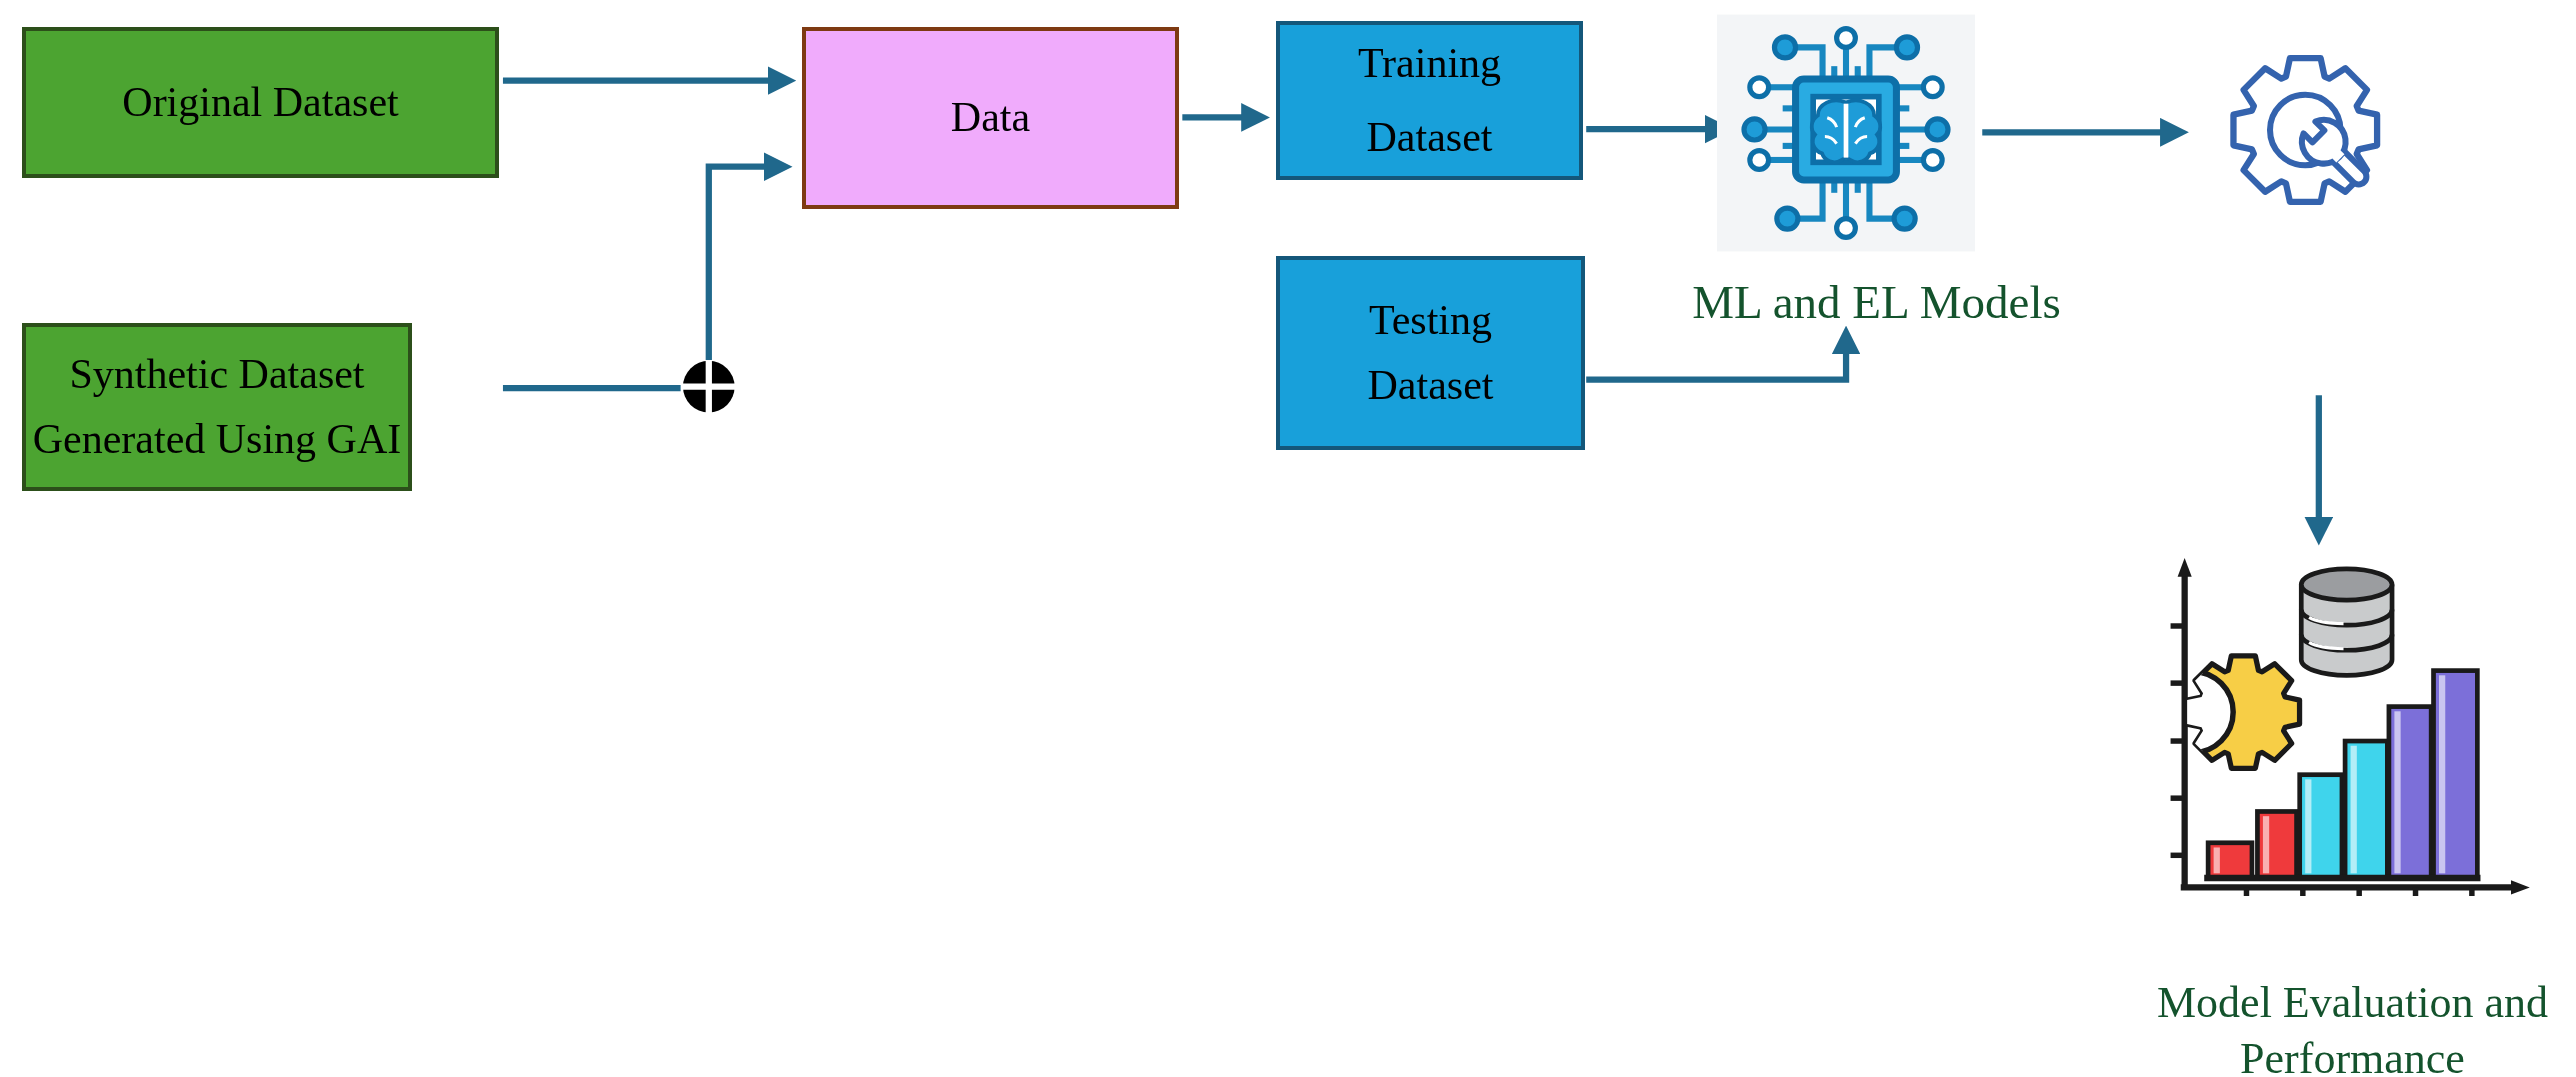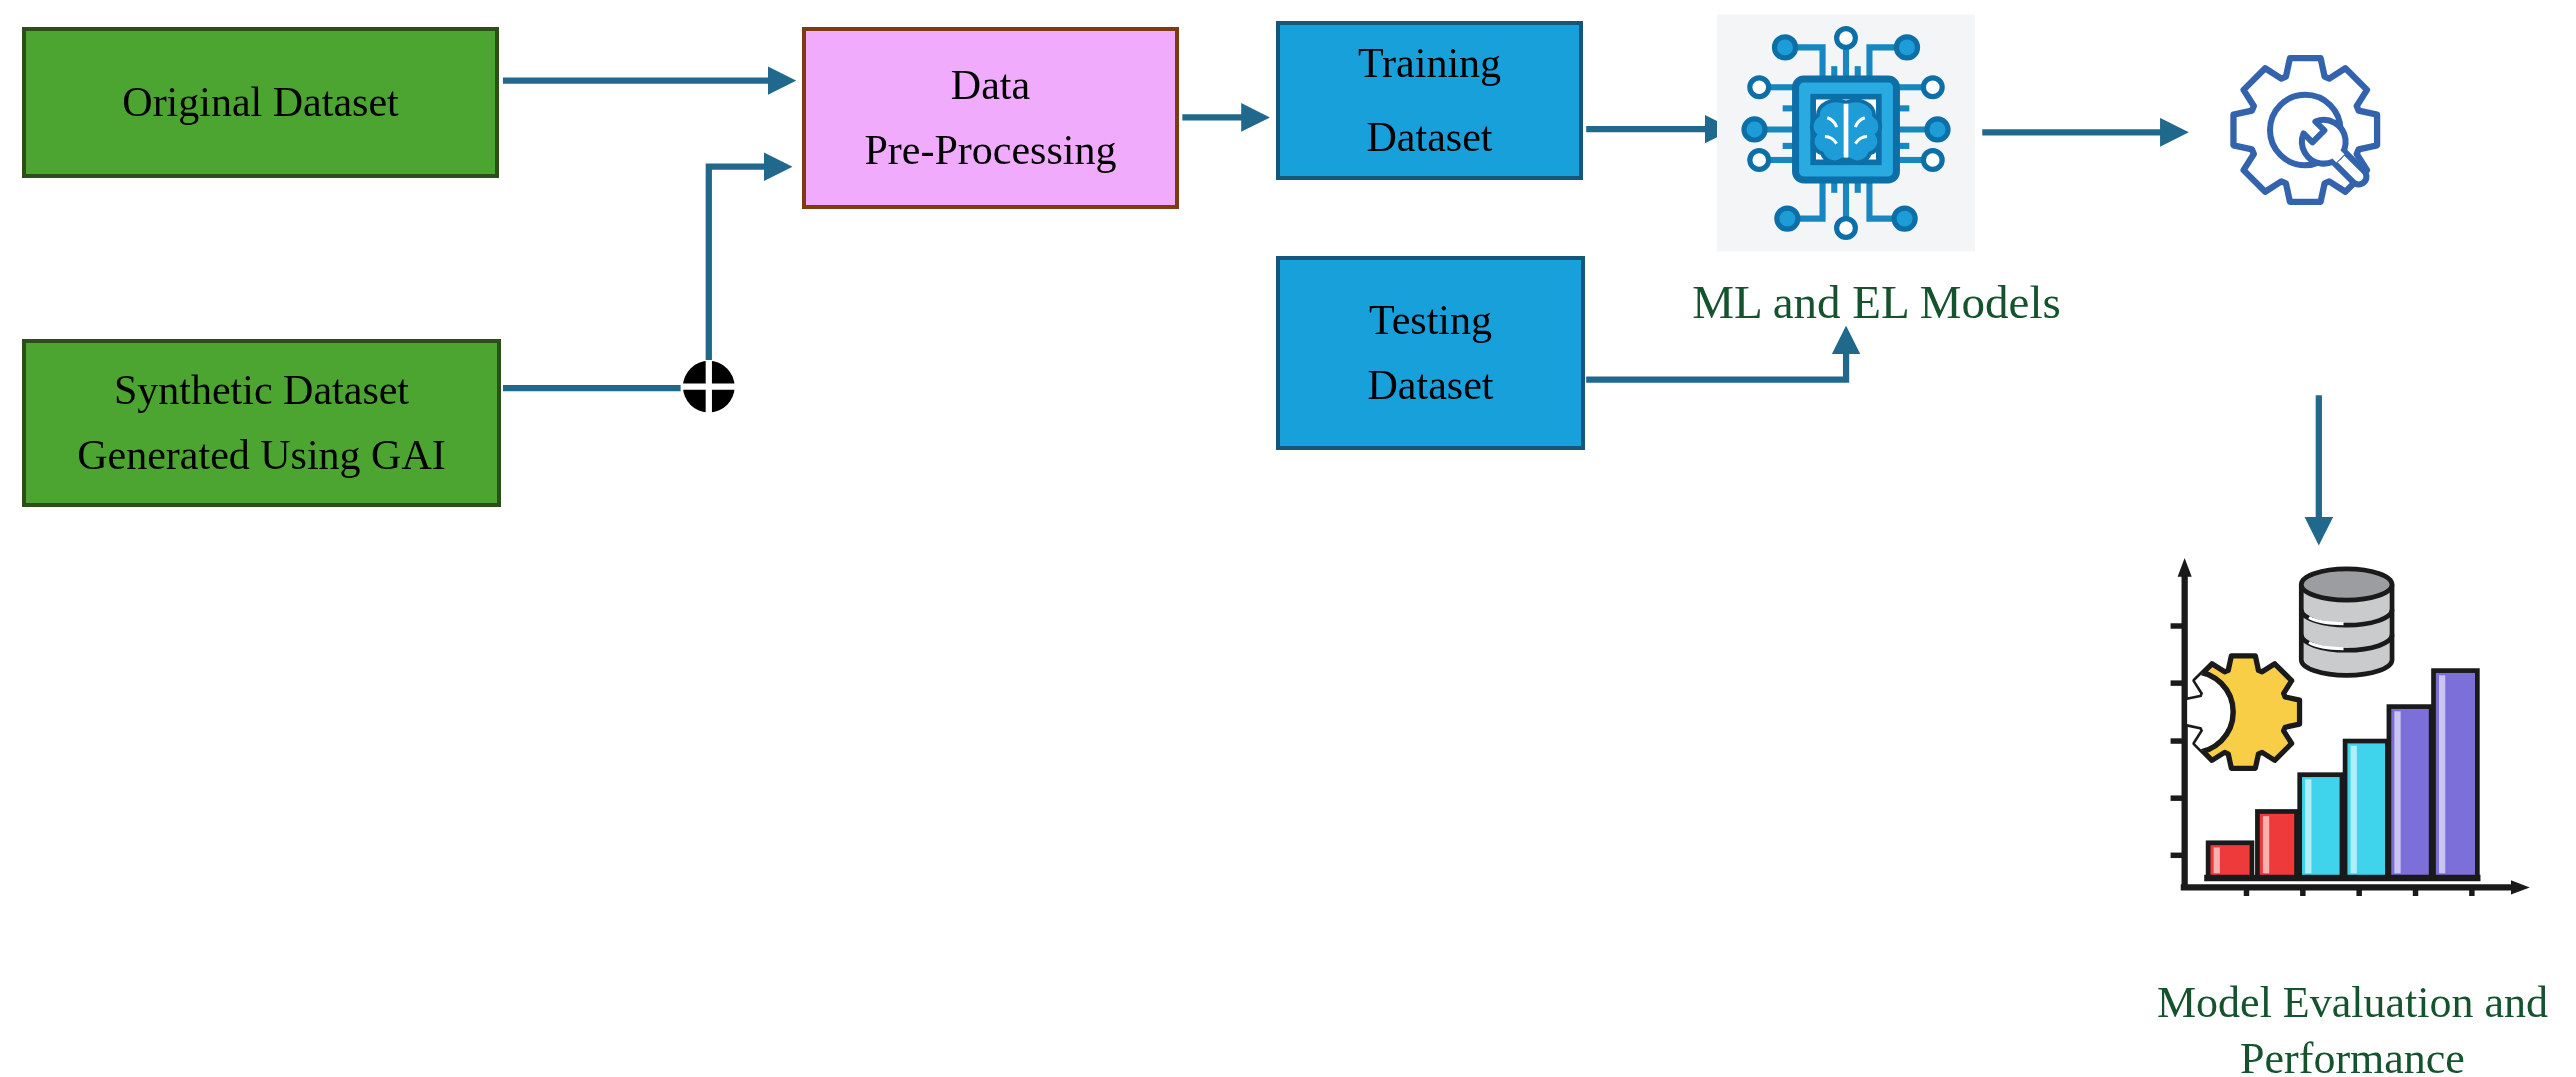--- a/index.html
+++ b/index.html
@@ -48,28 +48,27 @@
       <circle cx="905" cy="494" r="33" fill="#000000"></circle>
       <line x1="871" y1="494" x2="939" y2="494" stroke="#ffffff" stroke-width="8"></line>
       <line x1="905" y1="460" x2="905" y2="528" stroke="#ffffff" stroke-width="8"></line>
     </g>
   </svg>
 
   <div class="box green" style="left:22px;top:27px;width:477px;height:151px;">
     <span>Original Dataset</span>
   </div>
 
-  <div class="box green" style="left:22px;top:323px;width:479px;height:168px;margin-top:16px;">
+  <div class="box green" style="left:22px;top:323px;width:390px;height:168px;">
     <span>Synthetic Dataset</span>
     <span>Generated Using GAI</span>
   </div>
 
   <div class="box orange" style="left:802px;top:27px;width:377px;height:182px;">
     <span>Data</span>
-    <span>Pre-Processing</span>
   </div>
 
   <div class="box blue" style="left:1276px;top:21px;width:307px;height:159px;gap:9px;">
     <span>Training</span>
     <span>Dataset</span>
   </div>
 
   <div class="box blue" style="left:1276px;top:256px;width:309px;height:194px;">
     <span>Testing</span>
     <span>Dataset</span>

